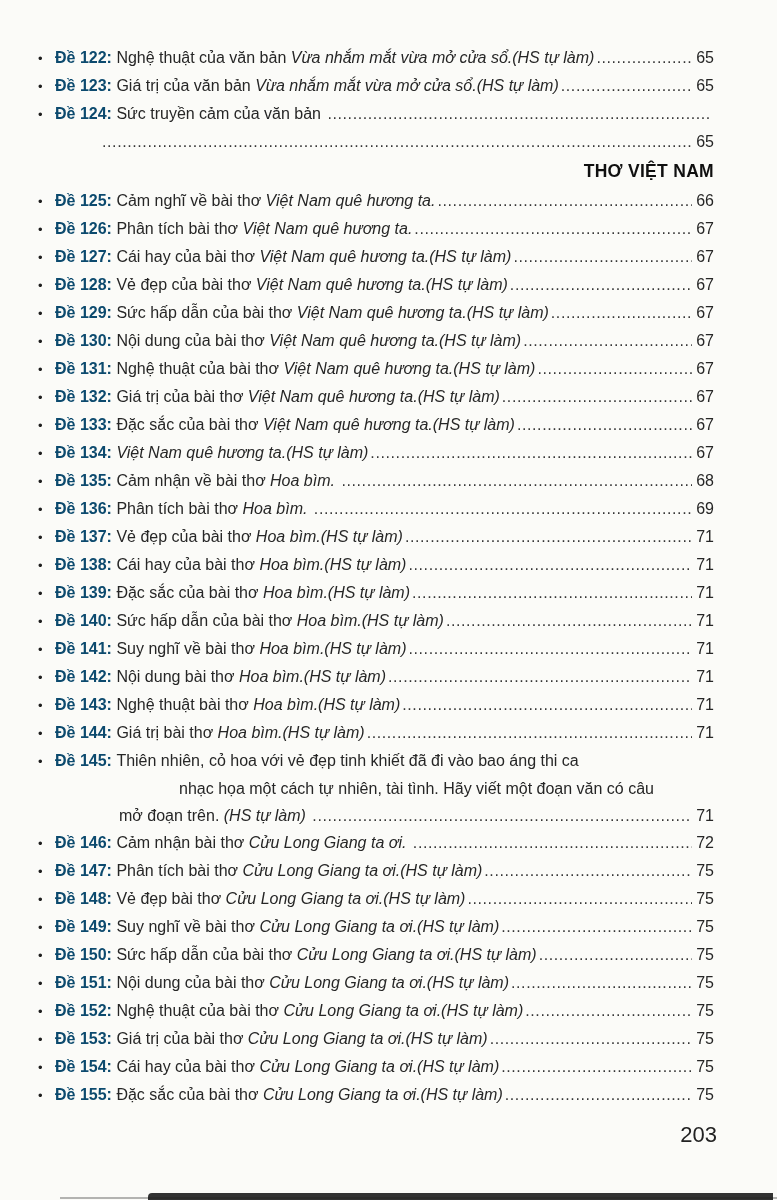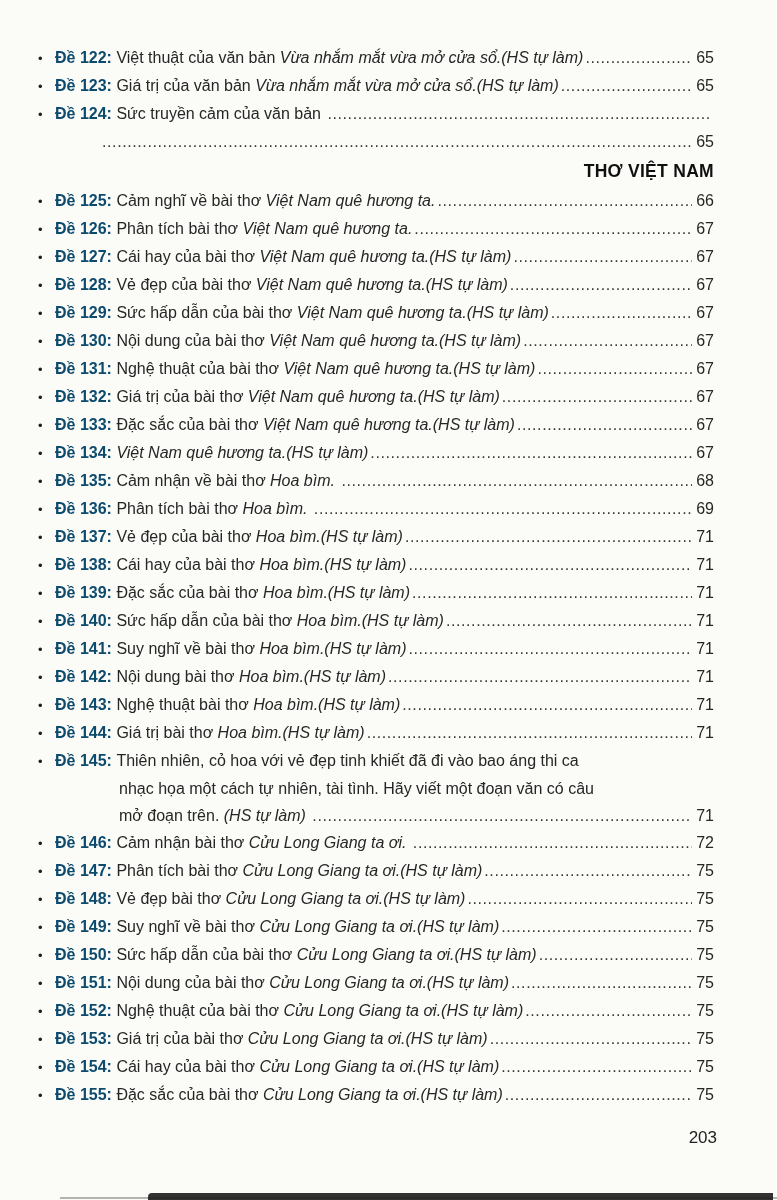--- a/index.html
+++ b/index.html
@@ -43,27 +43,27 @@
   .pg { flex: 0 0 auto; padding-left: 2px; }
   .heading {
     font-size: 17.5px;
     font-weight: 700;
     text-align: right;
     line-height: 27px;
     margin: 3px 0 2px 0;
     color: #101010;
     letter-spacing: 0.3px;
   }
-  .cont    { padding-left: 81px; }
+  .cont    { padding-left: 81px; justify-content: center; }
   .dotsrow { padding-left: 62px; }
   .footer {
     position: absolute;
     right: 60px;
     bottom: 52px;
-    font-size: 17px;
+    font-size: 22px;
     color: #222222;
   }
   .scan-edge {
     position: absolute;
     left: 148px;
     right: 4px;
     bottom: 0;
     height: 7px;
     background: #1c1c1c;
     border-radius: 4px 0 0 0;
@@ -80,21 +80,21 @@
   }
 </style>
 </head>
 <body>
 
 <div class="page">
   <div class="toc">
       <div class="row">
         <span class="bullet">•</span>
         <span class="label">Đề 122: </span>
-        <span class="txt">Việt thuật của văn bản </span>
+        <span class="txt">Nghệ thuật của văn bản </span>
         <span class="ttl">Vừa nhắm mắt vừa mở cửa sổ.(HS tự làm)</span>
         <span class="leader"></span>
         <span class="pg">65</span>
       </div>
       <div class="row">
         <span class="bullet">•</span>
         <span class="label">Đề 123: </span>
         <span class="txt">Giá trị của văn bản </span>
         <span class="ttl">Vừa nhắm mắt vừa mở cửa sổ.(HS tự làm)</span>
         <span class="leader"></span>

